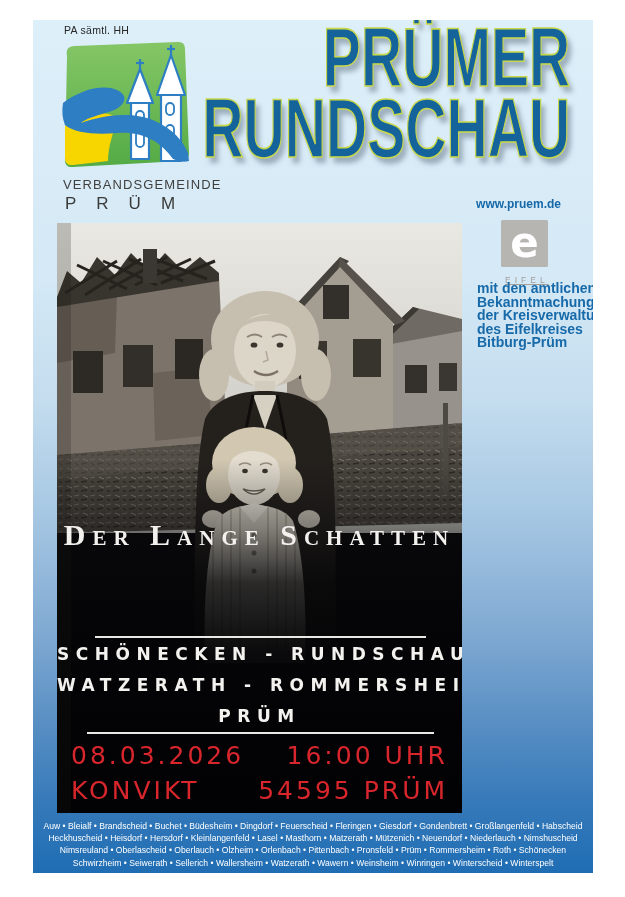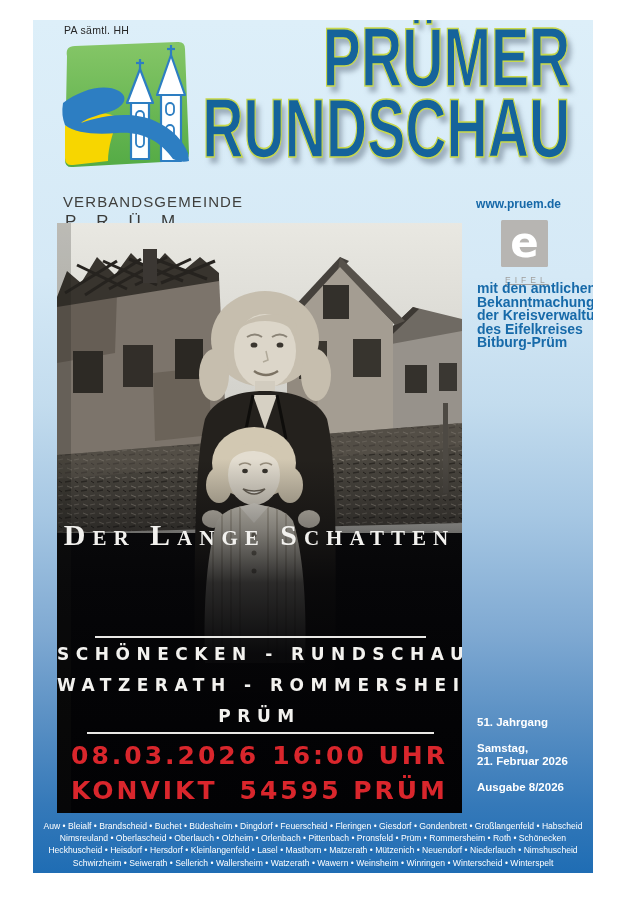--- a/index.html
+++ b/index.html
@@ -13,21 +13,21 @@
       #7fa9d2 72%, #5a90c4 82%, #3579b9 92%, #1f6db4 100%);
     overflow:hidden;
   }
 
   
   .pa-note { position:absolute; left:31px; top:4px; font-size:10.5px; color:#262626; letter-spacing:0.3px; }
 
   
   .vg-logo { position:absolute; left:22px; top:20px; width:172px; }
   .vg-logo svg { display:block; }
-  .org1 { margin-top:19px; font-size:15px; letter-spacing:1.1px; color:#3f3f3d; text-align:left; padding-left:8px; }
+  .org1 { margin-top:3px; font-size:13px; letter-spacing:1.1px; color:#3f3f3d; text-align:left; padding-left:8px; }
   .org2 { margin-top:2px; font-size:17px; letter-spacing:20px; color:#3a3a38; padding-left:10px; }
 
   
   .masthead {
     position:absolute; top:2px; right:23px; text-align:right;
     transform:scaleX(0.68); transform-origin:top right;
     color:#15639b; font-weight:bold; font-size:84px; line-height:71px;
     -webkit-text-stroke:1.6px #c8d84b;
     text-shadow:6px 6px 6px rgba(104,121,136,0.55);
     white-space:nowrap;
@@ -61,21 +61,21 @@
   .pt2 { top:331px; font-size:30px; letter-spacing:9px; }
   .pt3 { top:372px; font-size:18px; letter-spacing:4px; }
   .rule { position:absolute; height:2px; background:#e9e8e5; }
   .rule1 { top:413px; left:38px; right:36px; }
   .rule2 { top:509px; left:30px; right:28px; }
   .pv { font-family:"DejaVu Sans", sans-serif; font-weight:bold; color:#f3f2ef; font-size:17px; letter-spacing:6.5px; white-space:nowrap; }
   .pv1 { top:421px; }
   .pv2 { top:452px; }
   .pv3 { top:483px; }
   .red-row { display:flex; justify-content:space-between; padding:0 14px;
-    color:#d9262c; font-family:"DejaVu Sans", sans-serif; font-weight:bold;
+    color:#d9262c; font-family:"DejaVu Sans", sans-serif; font-weight:normal;
     font-size:25px; letter-spacing:3px; white-space:nowrap;gap:6px; }
   .red1 { top:518px; }
   .red2 { top:553px; }
 
   
   .municipalities { position:absolute; left:0; right:0; top:800px; text-align:center;
     color:#ffffff; font-size:8.6px; line-height:12.2px; }
   .municipalities div { white-space:nowrap; }
 </style>
 </head>
@@ -260,27 +260,21 @@
     <div class="red-row red1">
       <span>08.03.2026</span>
       <span>16:00 UHR</span>
     </div>
     <div class="red-row red2">
       <span>KONVIKT</span>
       <span>54595 PRÜM</span>
     </div>
   </div>
 
-  <div class="issue-info">
-    <div class="ii-volume">51. Jahrgang</div>
-    <div>Samstag,</div>
-    <div>21. Februar 2026</div>
-    <div class="ii-issue">Ausgabe 8/2026</div>
-  </div>
 
   <div class="municipalities">
     <div>Auw • Bleialf • Brandscheid • Buchet • Büdesheim • Dingdorf • Feuerscheid • Fleringen • Giesdorf • Gondenbrett • Großlangenfeld • Habscheid</div>
+    <div>Heckhuscheid • Heisdorf • Hersdorf • Kleinlangenfeld • Lasel • Masthorn • Matzerath • Mützenich • Neuendorf • Niederlauch • Nimshuscheid</div>
     <div>Nimsreuland • Oberlascheid • Oberlauch • Olzheim • Orlenbach • Pittenbach • Pronsfeld • Prüm • Rommersheim • Roth • Schönecken</div>
-    <div>Heckhuscheid • Heisdorf • Hersdorf • Kleinlangenfeld • Lasel • Masthorn • Matzerath • Mützenich • Neuendorf • Niederlauch • Nimshuscheid</div>
     <div>Schwirzheim • Seiwerath • Sellerich • Wallersheim • Watzerath • Wawern • Weinsheim • Winringen • Winterscheid • Winterspelt</div>
   </div>
 
 </div>
 
 </body></html>

